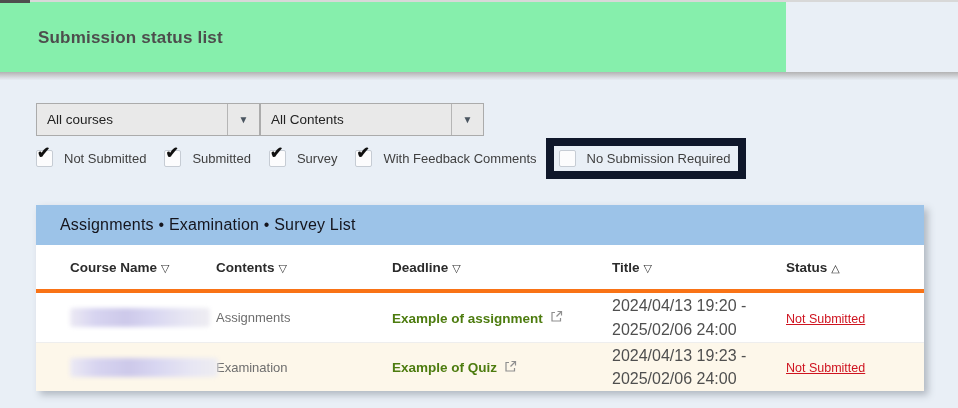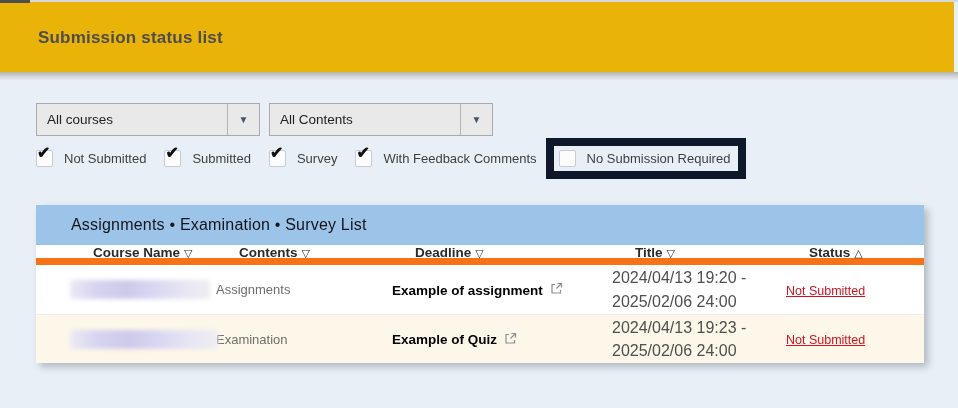--- a/index.html
+++ b/index.html
@@ -4,29 +4,29 @@
 <style>
   * { margin:0; padding:0; box-sizing:border-box; }
   html,body { width:958px; height:408px; overflow:hidden; }
   body { font-family:"Liberation Sans", sans-serif; background:#e9eff6; position:relative; }
 
   
   .top-line { position:absolute; top:0; left:0; width:958px; height:2px; background:#d8d8d8; z-index:5; }
   .top-line .dark-sliver { position:absolute; left:0; top:0; width:30px; height:3px; background:#4e4e4e; }
 
   
-  .page-header { position:absolute; top:2px; left:0; width:954px; height:70px; background:#eab308; z-index:2; }
+  .page-header { position:absolute; top:2px; left:0; width:786px; height:70px; background:#86efac; z-index:2; }
   .page-header h1 { font-size:17px; font-weight:bold; color:#4d4d4d; padding:26px 0 0 38px; letter-spacing:.2px; }
   .header-shadow { position:absolute; top:72px; left:0; width:958px; height:8px;
     background:linear-gradient(#b3b3b3, #d9dde2 70%, #e6ecf3); z-index:2; }
 
   .content { position:absolute; top:80px; left:0; width:958px; height:328px; }
 
   
-  .selects { position:absolute; top:23px; left:36px; display:flex; gap:9px; }
+  .selects { position:absolute; top:23px; left:36px; display:flex; }
   .select { width:224px; height:33px; background:#e9e9e9; border:1px solid #ababab;
     display:flex; align-items:center; cursor:pointer; }
   .select-value { flex:1; font-size:13.5px; color:#222; padding-left:10px; }
   .select-arrow { width:32px; height:100%; border-left:1px solid #b5b5b5; display:flex;
     align-items:center; justify-content:center; font-size:10px; color:#4a5560; }
 
   
   .checkbox-row { position:absolute; top:62px; left:36px; display:flex; align-items:center; height:33px; }
   .cb-item { display:flex; align-items:center; margin-right:18px; cursor:pointer; }
   .cb-box { width:17px; height:17px; background:#fcfcfd; border:1px solid #c6ccd4; border-radius:2px;
@@ -36,37 +36,37 @@
   .cb-box.checked .tick { display:block; }
   .cb-label { font-size:13px; color:#3f3f3f; margin-left:11px; white-space:nowrap; }
   .red-highlight { border:8px solid #0f172a; padding:4px 8px 4px 5px; display:flex; align-items:center;
     margin-left:-9px; }
   .red-highlight .cb-item { margin-right:0; }
 
   
   .table-card { position:absolute; top:125px; left:36px; width:888px; background:#ffffff;
     box-shadow:4px 4px 7px rgba(110,120,130,.45); }
   .table-title { height:40px; background:#9cc3e8; color:#15151d; font-size:16px;
-    display:flex; align-items:center; padding-left:35px; letter-spacing:.2px; }
+    display:flex; align-items:center; padding-left:24px; letter-spacing:.2px; }
 
   .grid-row { display:grid; grid-template-columns:180px 176px 220px 174px 138px; align-items:center; }
-  .thead { height:20px; border-bottom:7px solid #f97316;padding-left:23px; }
+  .thead { height:48px; border-bottom:4px solid #f97316; }
   .th { font-size:13.5px; font-weight:bold; color:#2b2b2b; white-space:nowrap; }
   .th .sort { font-size:11px; font-weight:normal; color:#2b2b2b; margin-left:4px; }
   .col-first { padding-left:34px; }
 
   .trow { height:50px; border-bottom:1px solid #eee; }
   .trow.alt { background:#fdf7ea; height:48px; border-bottom:none; }
 
   .redacted { width:140px; height:19px; border-radius:3px; filter:blur(2px);
     background:linear-gradient(90deg,#eceaf4, #d7d4f0 18%, #cdc9ea 40%, #d8d6f1 58%, #e7e6f3 82%, #eeedf2); }
   .trow.alt .redacted { width:148px; }
 
   .cell-contents { font-size:13px; color:#6e6e6e; }
-  .cell-title a { font-size:13.5px; font-weight:bold; color:#000000; text-decoration:none;
+  .cell-title a { font-size:13.5px; font-weight:bold; color:#4d7c0f; text-decoration:none;
     display:inline-flex; align-items:center; gap:7px; }
   .ext-icon { display:inline-block; }
   .cell-deadline { font-size:16px; color:#4f4f4f; line-height:1.45; width:176px; padding-right:6px; }
   .cell-status a { font-size:12.5px; color:#cf1420; text-decoration:underline; }
 </style>
 </head>
 <body>
 
 <div class="top-line">
   <div class="dark-sliver"></div>

